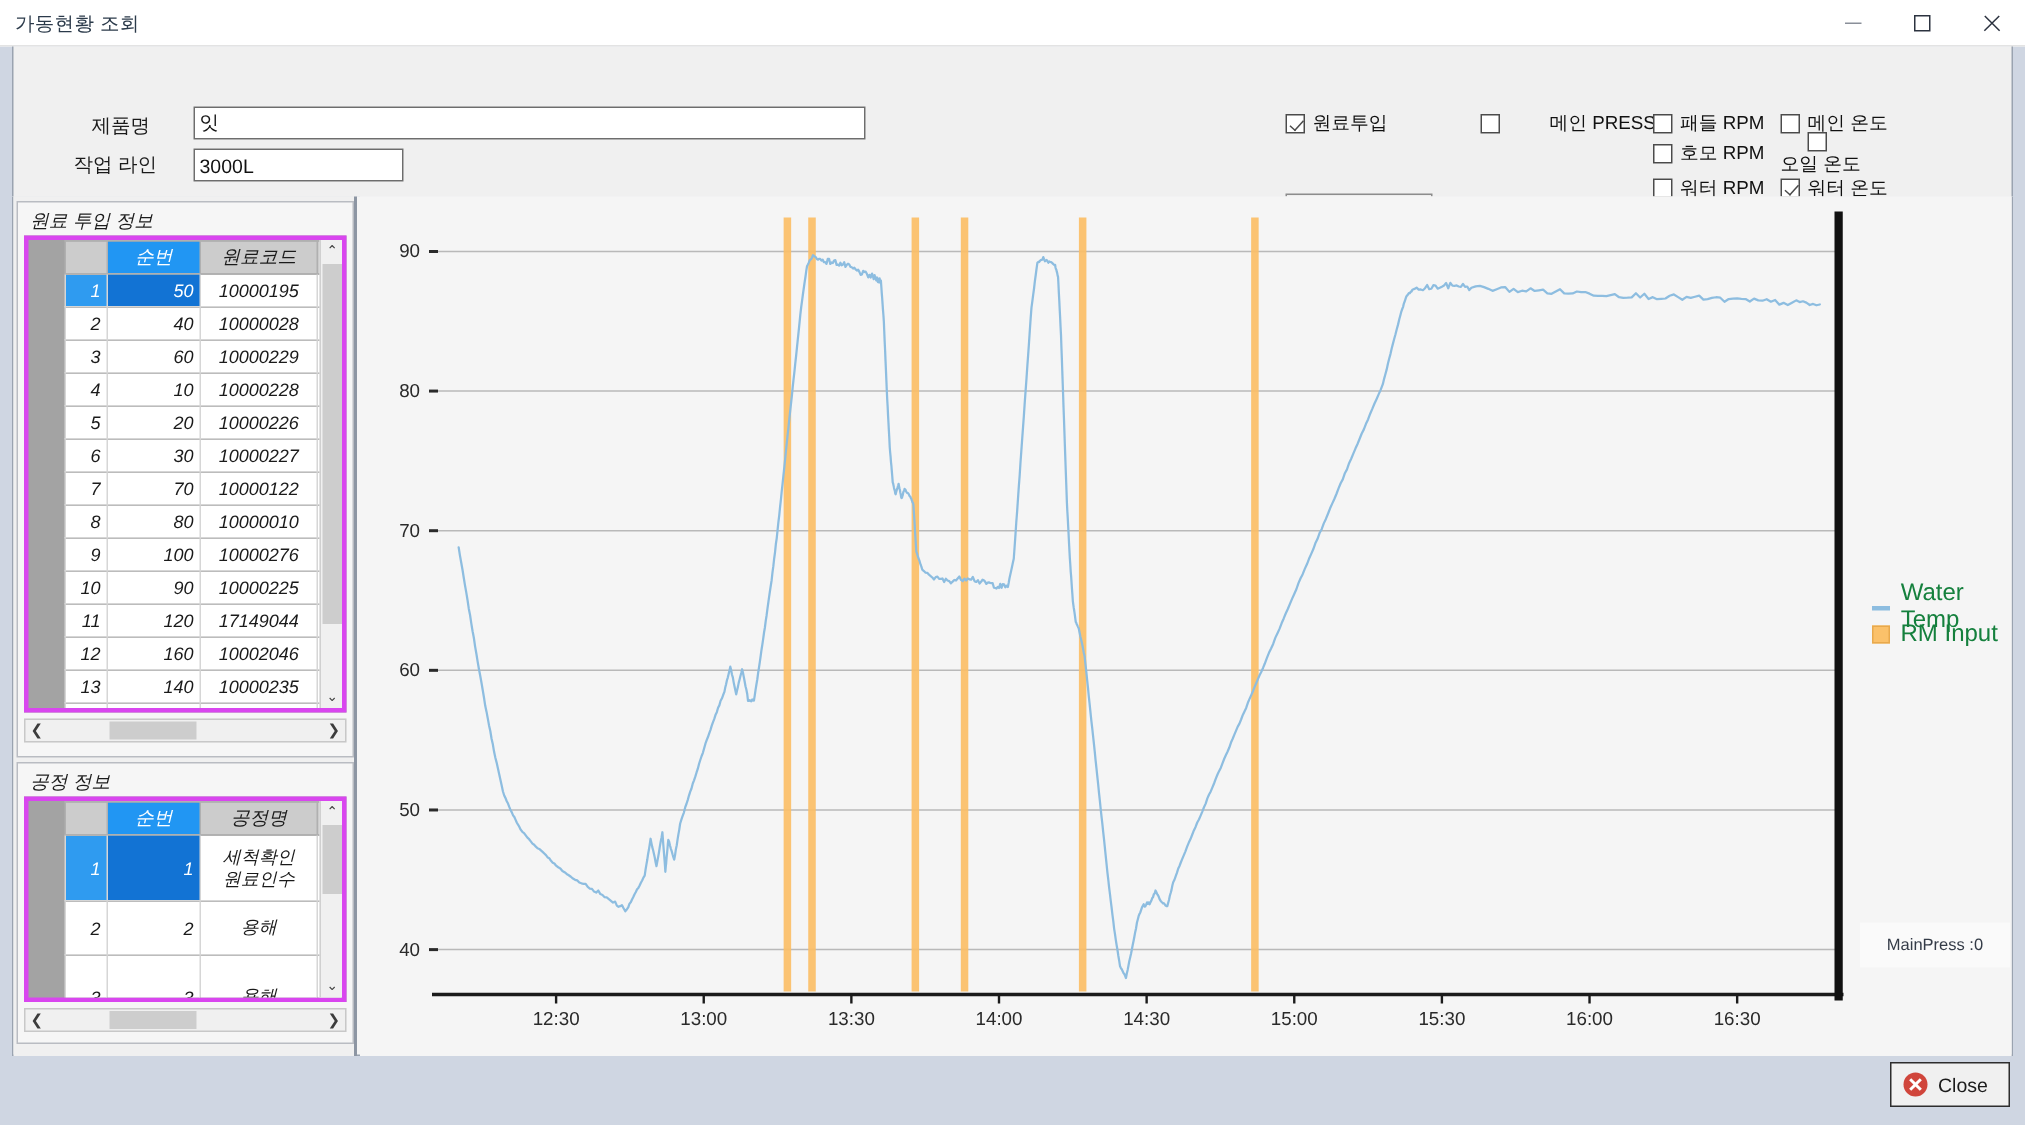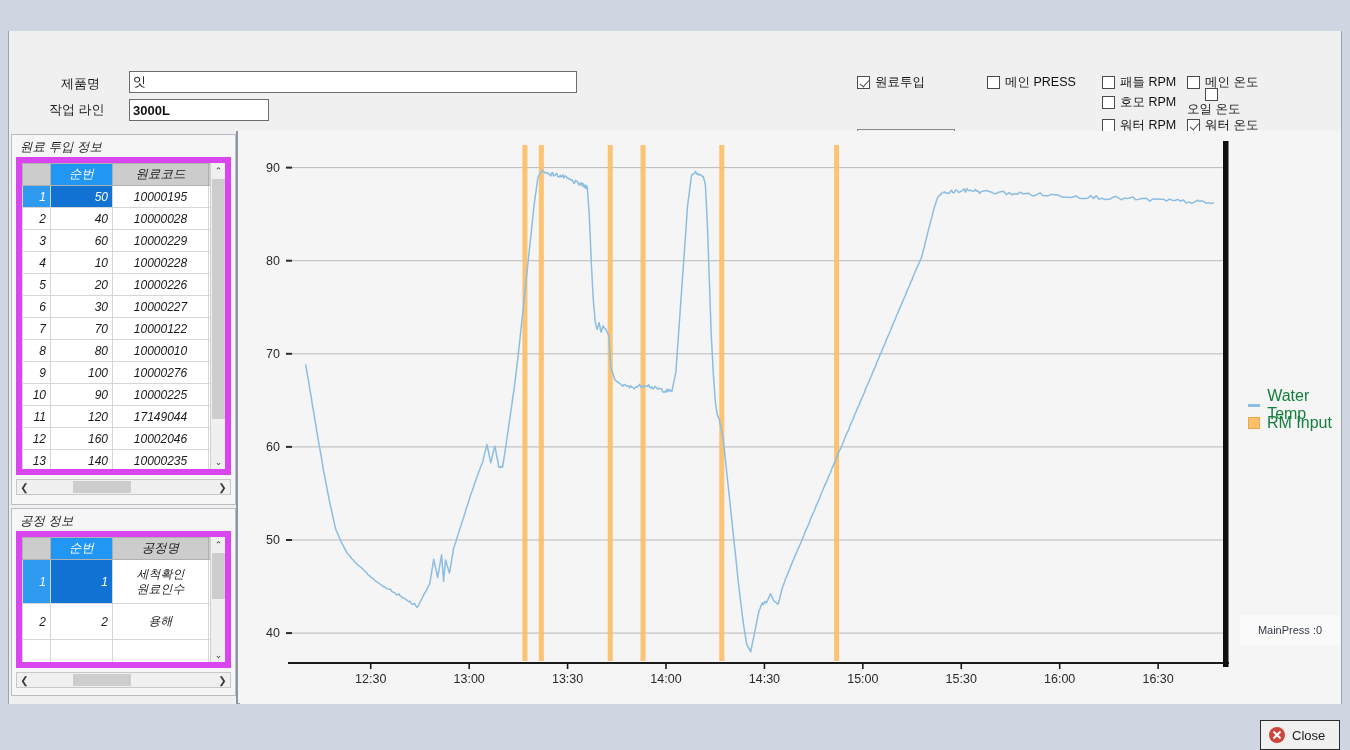--- a/index.html
+++ b/index.html
@@ -59,41 +59,41 @@
   #lbl-product { left: 40px; top: 44px; margin-left: 12px; }
   #lbl-line    { left: 40px; top: 70px; }
   .txtbox {
     position: absolute; background: #ffffff;
     border: 1px solid #6d6d6d;
     font-family: "Liberation Sans", sans-serif;
     font-size: 13px; color: #111;
     padding: 0 3px;
   }
   #inp-product { left: 120px; top: 40px;  width: 448px; height: 22px; }
-  #inp-line    { left: 120px; top: 68px;  width: 140px; height: 22px; font-weight: bold; }
+  #inp-line    { left: 120px; top: 68px;  width: 140px; height: 22px; }
 
   
   .cbx {
     position: absolute; display: flex; align-items: center;
     font-size: 12.5px; color: #111; white-space: nowrap;
   }
   .cbx .box {
     width: 13px; height: 13px;
     border: 1px solid #4b4b4b; background: #ffffff;
     margin-right: 5px; position: relative; flex: 0 0 auto;
   }
   .cbx.on .box:after {
     content: ""; position: absolute;
     left: 3.5px; top: 0.5px; width: 4px; height: 8px;
     border: solid #4a4a4a; border-width: 0 1.4px 1.4px 0;
     transform: rotate(42deg);
   }
 
   #cbx-rm      { left: 848px; top: 43px; }
-  #cbx-mainpr  { left: 978px; top: 43px; }
+  #cbx-mainpr  { left: 978px; top: 43px; gap: 28px; }
   #cbx-paddle  { left: 1093px; top: 43px; }
   #cbx-homo    { left: 1093px; top: 63px; }
   #cbx-water-r { left: 1093px; top: 86px; }
   #cbx-oil-r   { left: 1093px; top: 106px; }
   #cbx-maint   { left: 1178px; top: 43px; }
   #cbx-oilt    { left: 1178px; top: 57px; flex-direction: column; }
   #cbx-watert  { left: 1178px; top: 86px; }
 
   
   #btn-reset {
@@ -139,22 +139,23 @@
   }
   #grp-rm   { top: 3px;  height: 371px; }
   #grp-proc { top: 377px; height: 188px; }
   .grp-title {
     position: absolute; left: 8px; top: 4px;
     font-size: 12.5px; color: #1b1b1b;
   }
   .gridwrap {
     position: absolute; left: 4px; right: 4px;
     background: #a3a3a3;
-    border: 6px solid #d946ef;
+    border: 3px solid #d946ef;
     overflow: hidden;
+    padding-left: 24px;
   }
   #grid-rm   { top: 22px; height: 318px; }
   #grid-proc { top: 22px; height: 137px; }
 
   table.grid {
     border-collapse: collapse; width: 100%;
     font-size: 12px; color: #1a1a1a;
     table-layout: fixed;
   }
   table.grid th {
@@ -237,21 +238,21 @@
     display: flex; align-items: center; justify-content: center;
     font-size: 11px; color: #343b47;
   }
 
   
   #bottombar {
     position: absolute; left: 0; top: 704px; width: 1350px; height: 46px;
     background: #cfd6e2;
   }
   #btn-close {
-    position: absolute; right: 10px; top: 16px;
+    position: absolute; right: 10px; top: 4px;
     width: 80px; height: 30px;
     background: #f0f0f0; border: 1px solid #2d2d2d;
     display: flex; align-items: center; gap: 7px;
     padding-left: 8px; font-size: 13px; color: #1b1b1b;
     cursor: pointer;
   }
   .icon-closered {
     width: 16px; height: 16px; border-radius: 50%;
     background: #d0453b; position: relative; flex: 0 0 auto;
   }
@@ -260,20 +261,32 @@
     width: 10px; height: 2px; background: #ffffff;
   }
   .icon-closered:before { transform: rotate(45deg); }
   .icon-closered:after  { transform: rotate(-45deg); }
 </style>
 </head>
 <body>
 
 <div id="app">
 
+  <div id="titlebar">
+    <div id="title-text">가동현황 조회</div>
+    <div class="wctrl" id="btn-min">
+      <span class="glyph-min"></span>
+    </div>
+    <div class="wctrl" id="btn-max">
+      <span class="glyph-max"></span>
+    </div>
+    <div class="wctrl" id="btn-close-win">
+      <span class="glyph-close"></span>
+    </div>
+  </div>
 
   <div id="header">
     <div class="lbl" id="lbl-product">제품명</div>
     <input class="txtbox" id="inp-product" value="잇" style="">
 
     <div class="lbl" id="lbl-line">작업 라인</div>
     <input class="txtbox" id="inp-line" value="3000L" style="">
 
     <div class="cbx on" id="cbx-rm">
       <span class="box"></span>

